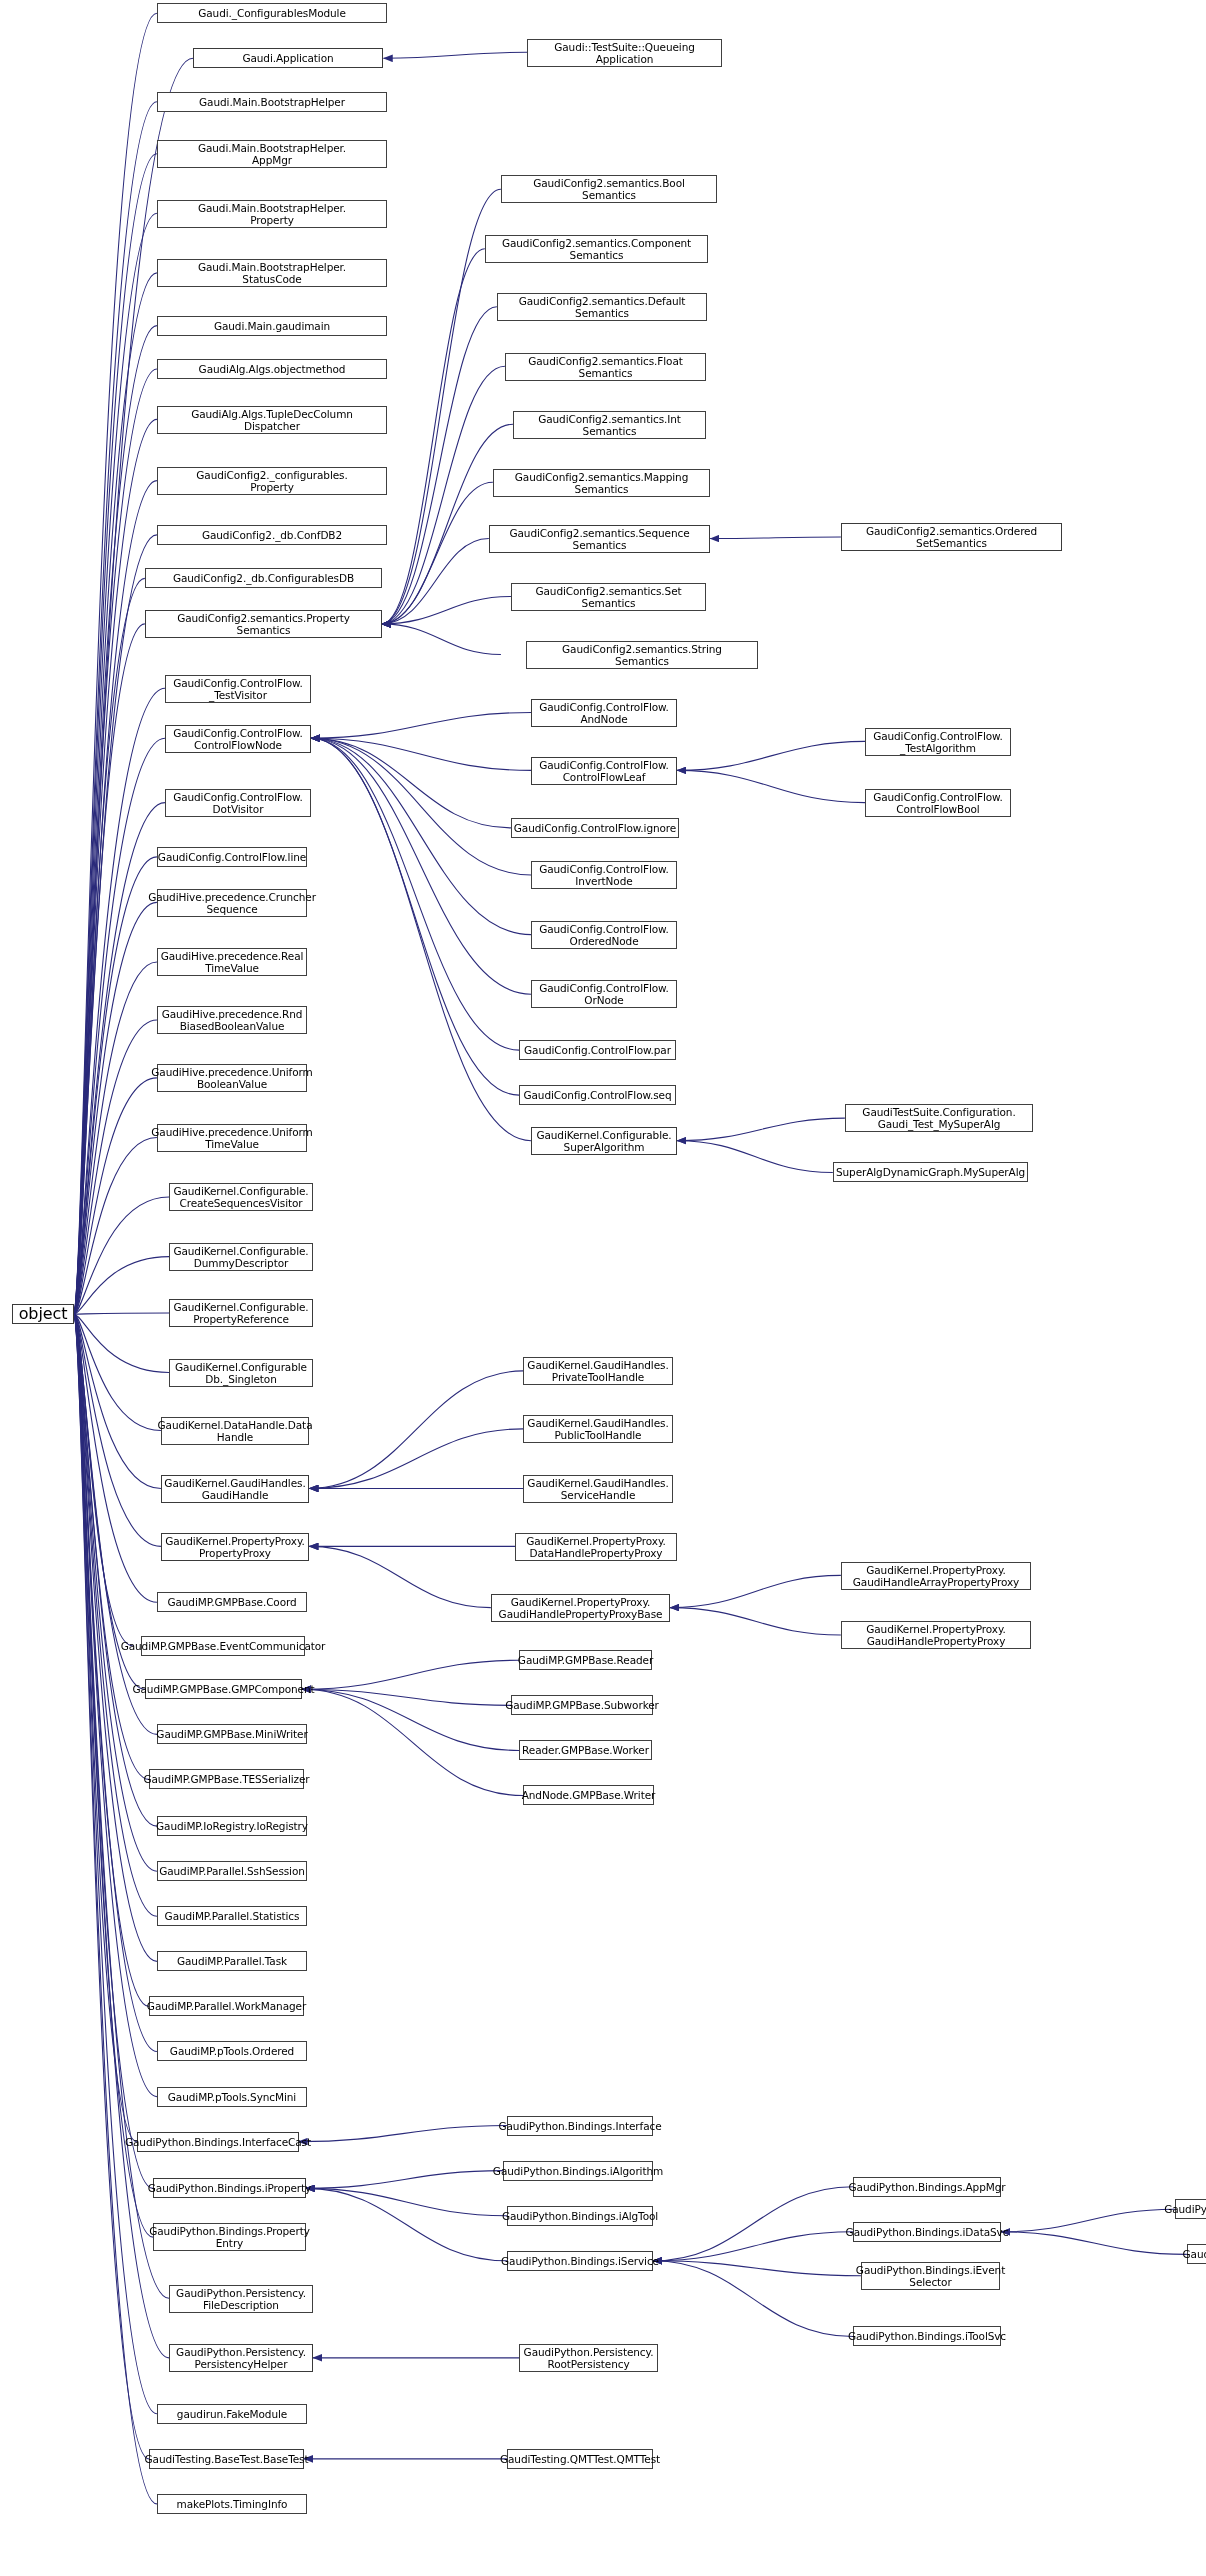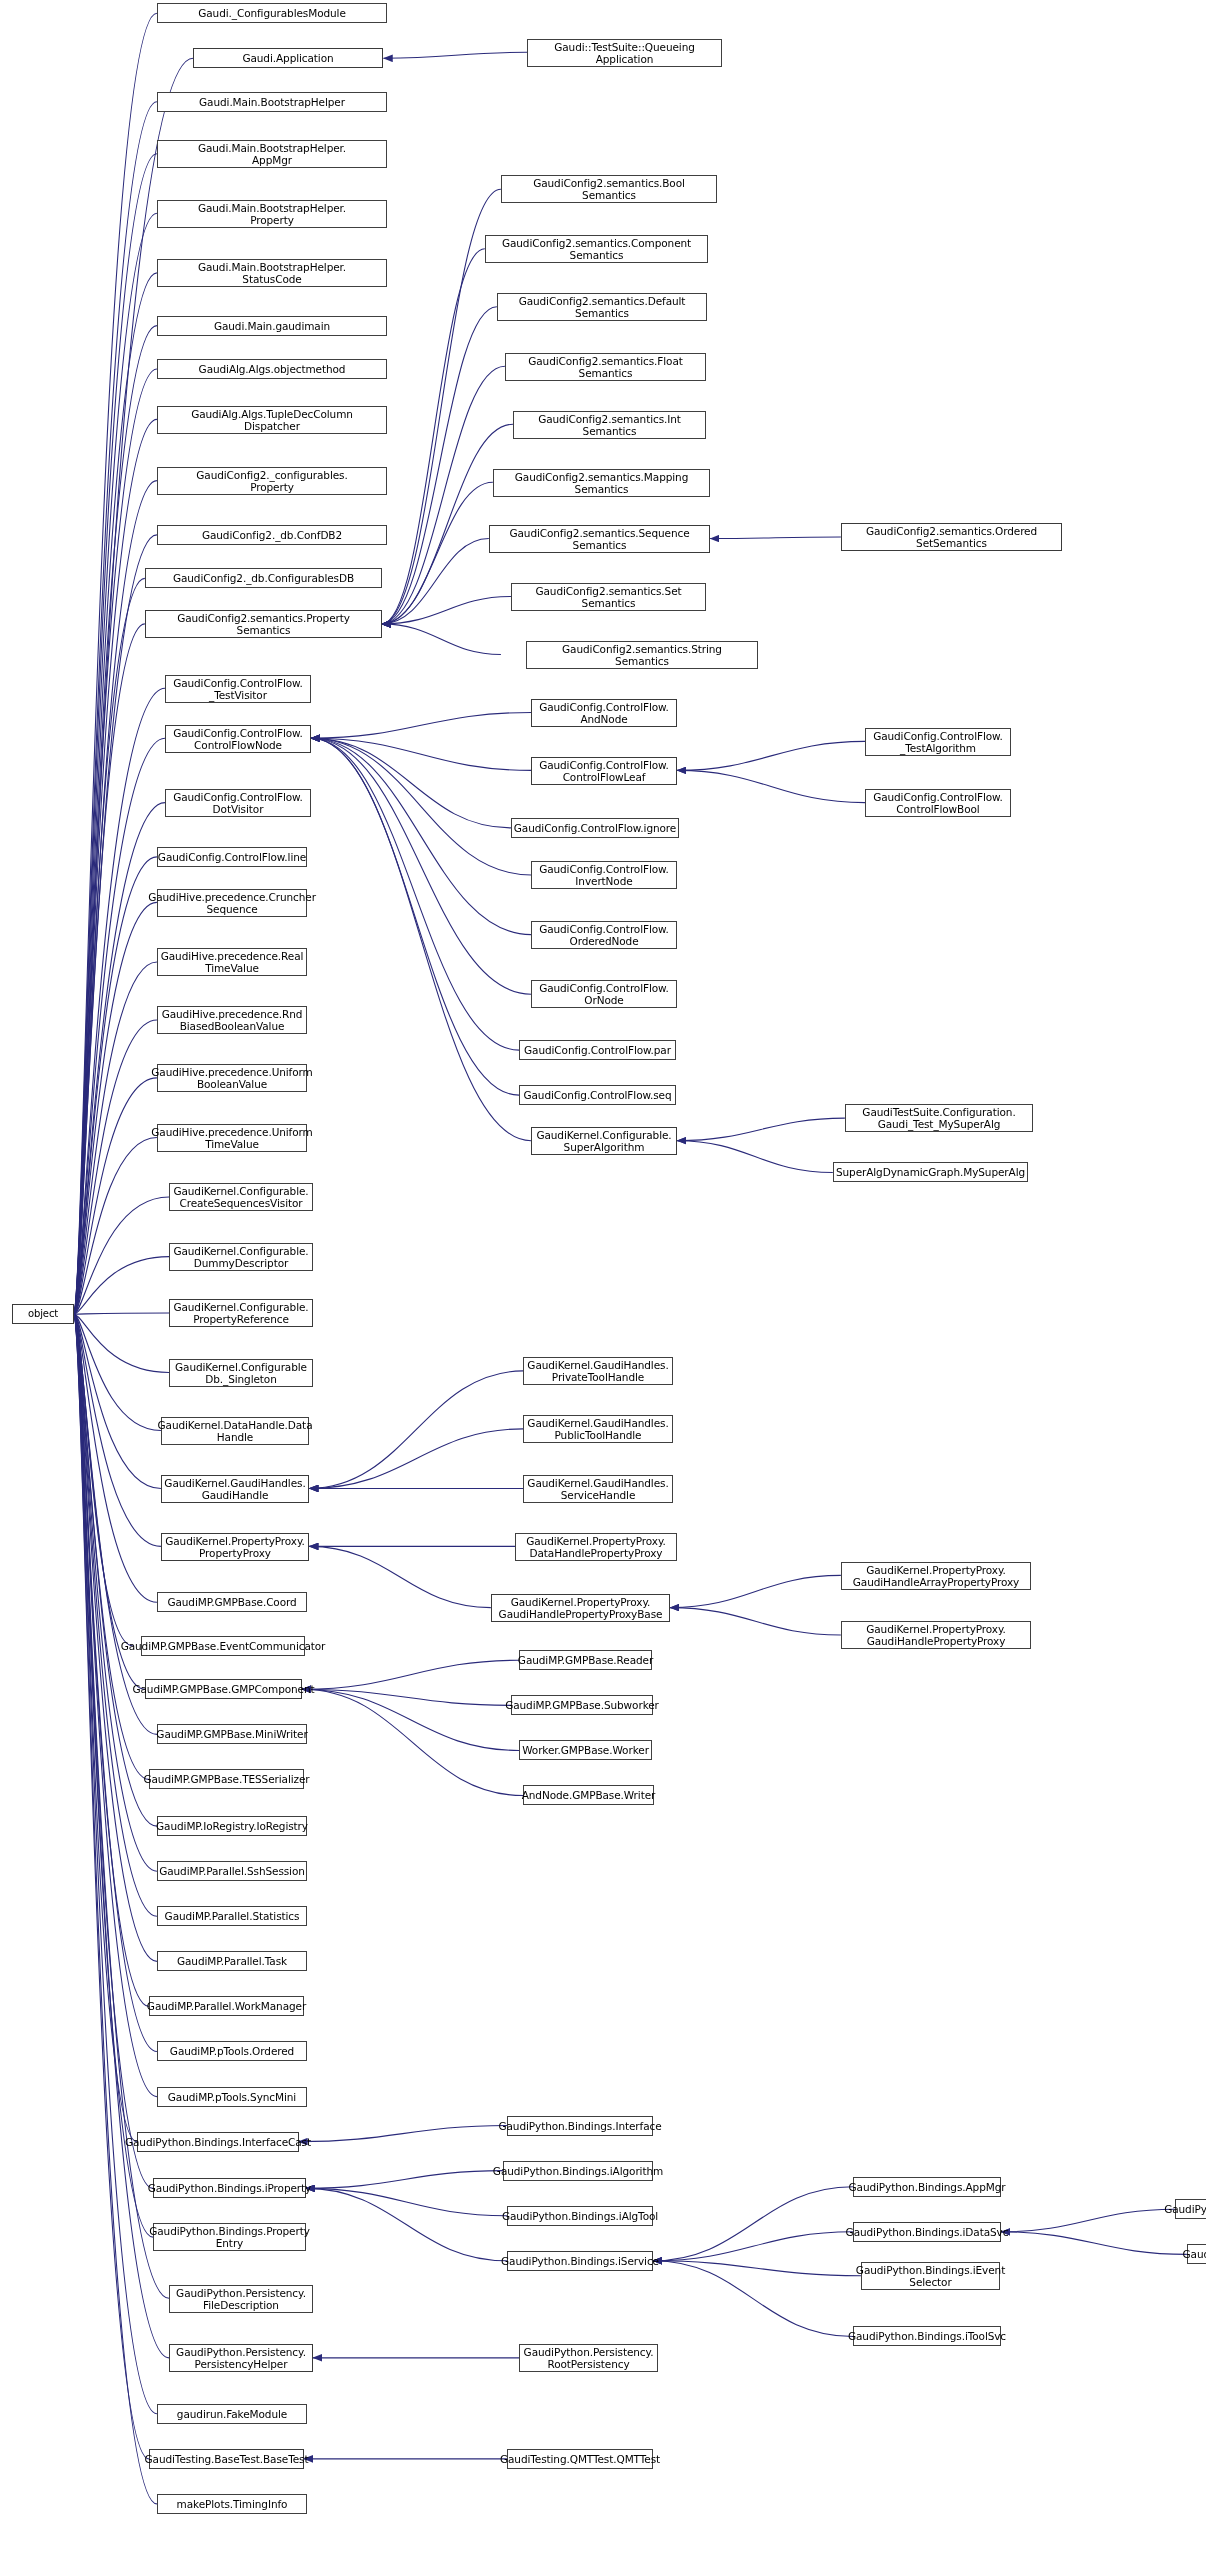--- a/index.html
+++ b/index.html
@@ -16,21 +16,21 @@
     line-height:12.3px;
     text-align:center;
     display:flex;
     align-items:center;
     justify-content:center;
     padding:0.9px 2.7px;
     white-space:pre-line;
     letter-spacing:-0.1px;
   }
   .node.thick{border:1.3px solid #3a3a3a;}
-  .node.root{font-size:10px;}
+  .node.root{font-size:16px;}
 </style>
 </head>
 <body>
 
 <div id="canvas">
   <svg class="edges" id="edge-layer" viewBox="0 0 1325 2828">
     <defs>
       <marker id="arrow" markerWidth="9" markerHeight="7" refX="8.5" refY="3.5" orient="auto" markerUnits="strokeWidth">
         <path d="M0,0 L9,3.5 L0,7 z" fill="#2a2a7a"></path>
       </marker>
@@ -243,21 +243,21 @@
       <div class="node" style="left: 157px; top: 1592px; width: 150px; min-height: 20px;">GaudiMP.GMPBase.Coord</div>
       <div class="node thick" style="left: 491px; top: 1594px; width: 179px; min-height: 27px;">GaudiKernel.PropertyProxy.
 GaudiHandlePropertyProxyBase</div>
       <div class="node" style="left: 841px; top: 1621px; width: 190px; min-height: 27px;">GaudiKernel.PropertyProxy.
 GaudiHandlePropertyProxy</div>
       <div class="node" style="left: 133px; top: 1636px; width: 164px; min-height: 20px; margin-left: 8px;">GaudiMP.GMPBase.EventCommunicator</div>
       <div class="node" style="left: 519px; top: 1650px; width: 133px; min-height: 20px;">GaudiMP.GMPBase.Reader</div>
       <div class="node thick" style="left: 145px; top: 1679px; width: 157px; min-height: 20px;">GaudiMP.GMPBase.GMPComponent</div>
       <div class="node" style="left: 511px; top: 1695px; width: 142px; min-height: 20px;">GaudiMP.GMPBase.Subworker</div>
       <div class="node" style="left: 157px; top: 1724px; width: 150px; min-height: 20px;">GaudiMP.GMPBase.MiniWriter</div>
-      <div class="node" style="left: 519px; top: 1740px; width: 133px; min-height: 20px;">Worker.GMPBase.Worker</div>
+      <div class="node" style="left: 519px; top: 1740px; width: 133px; min-height: 20px;">Reader.GMPBase.Worker</div>
       <div class="node" style="left: 149px; top: 1769px; width: 155px; min-height: 20px;">GaudiMP.GMPBase.TESSerializer</div>
       <div class="node" style="left: 523px; top: 1785px; width: 131px; min-height: 20px;">AndNode.GMPBase.Writer</div>
       <div class="node" style="left: 157px; top: 1816px; width: 150px; min-height: 20px;">GaudiMP.IoRegistry.IoRegistry</div>
       <div class="node" style="left: 157px; top: 1861px; width: 150px; min-height: 20px;">GaudiMP.Parallel.SshSession</div>
       <div class="node" style="left: 157px; top: 1906px; width: 150px; min-height: 20px;">GaudiMP.Parallel.Statistics</div>
       <div class="node" style="left: 157px; top: 1951px; width: 150px; min-height: 20px;">GaudiMP.Parallel.Task</div>
       <div class="node" style="left: 149px; top: 1996px; width: 155px; min-height: 20px;">GaudiMP.Parallel.WorkManager</div>
       <div class="node" style="left: 157px; top: 2041px; width: 150px; min-height: 20px;">GaudiMP.pTools.Ordered</div>
       <div class="node" style="left: 157px; top: 2087px; width: 150px; min-height: 20px;">GaudiMP.pTools.SyncMini</div>
       <div class="node thick" style="left: 137px; top: 2132px; width: 162px; min-height: 20px; text-align: center;">GaudiPython.Bindings.InterfaceCast</div>

